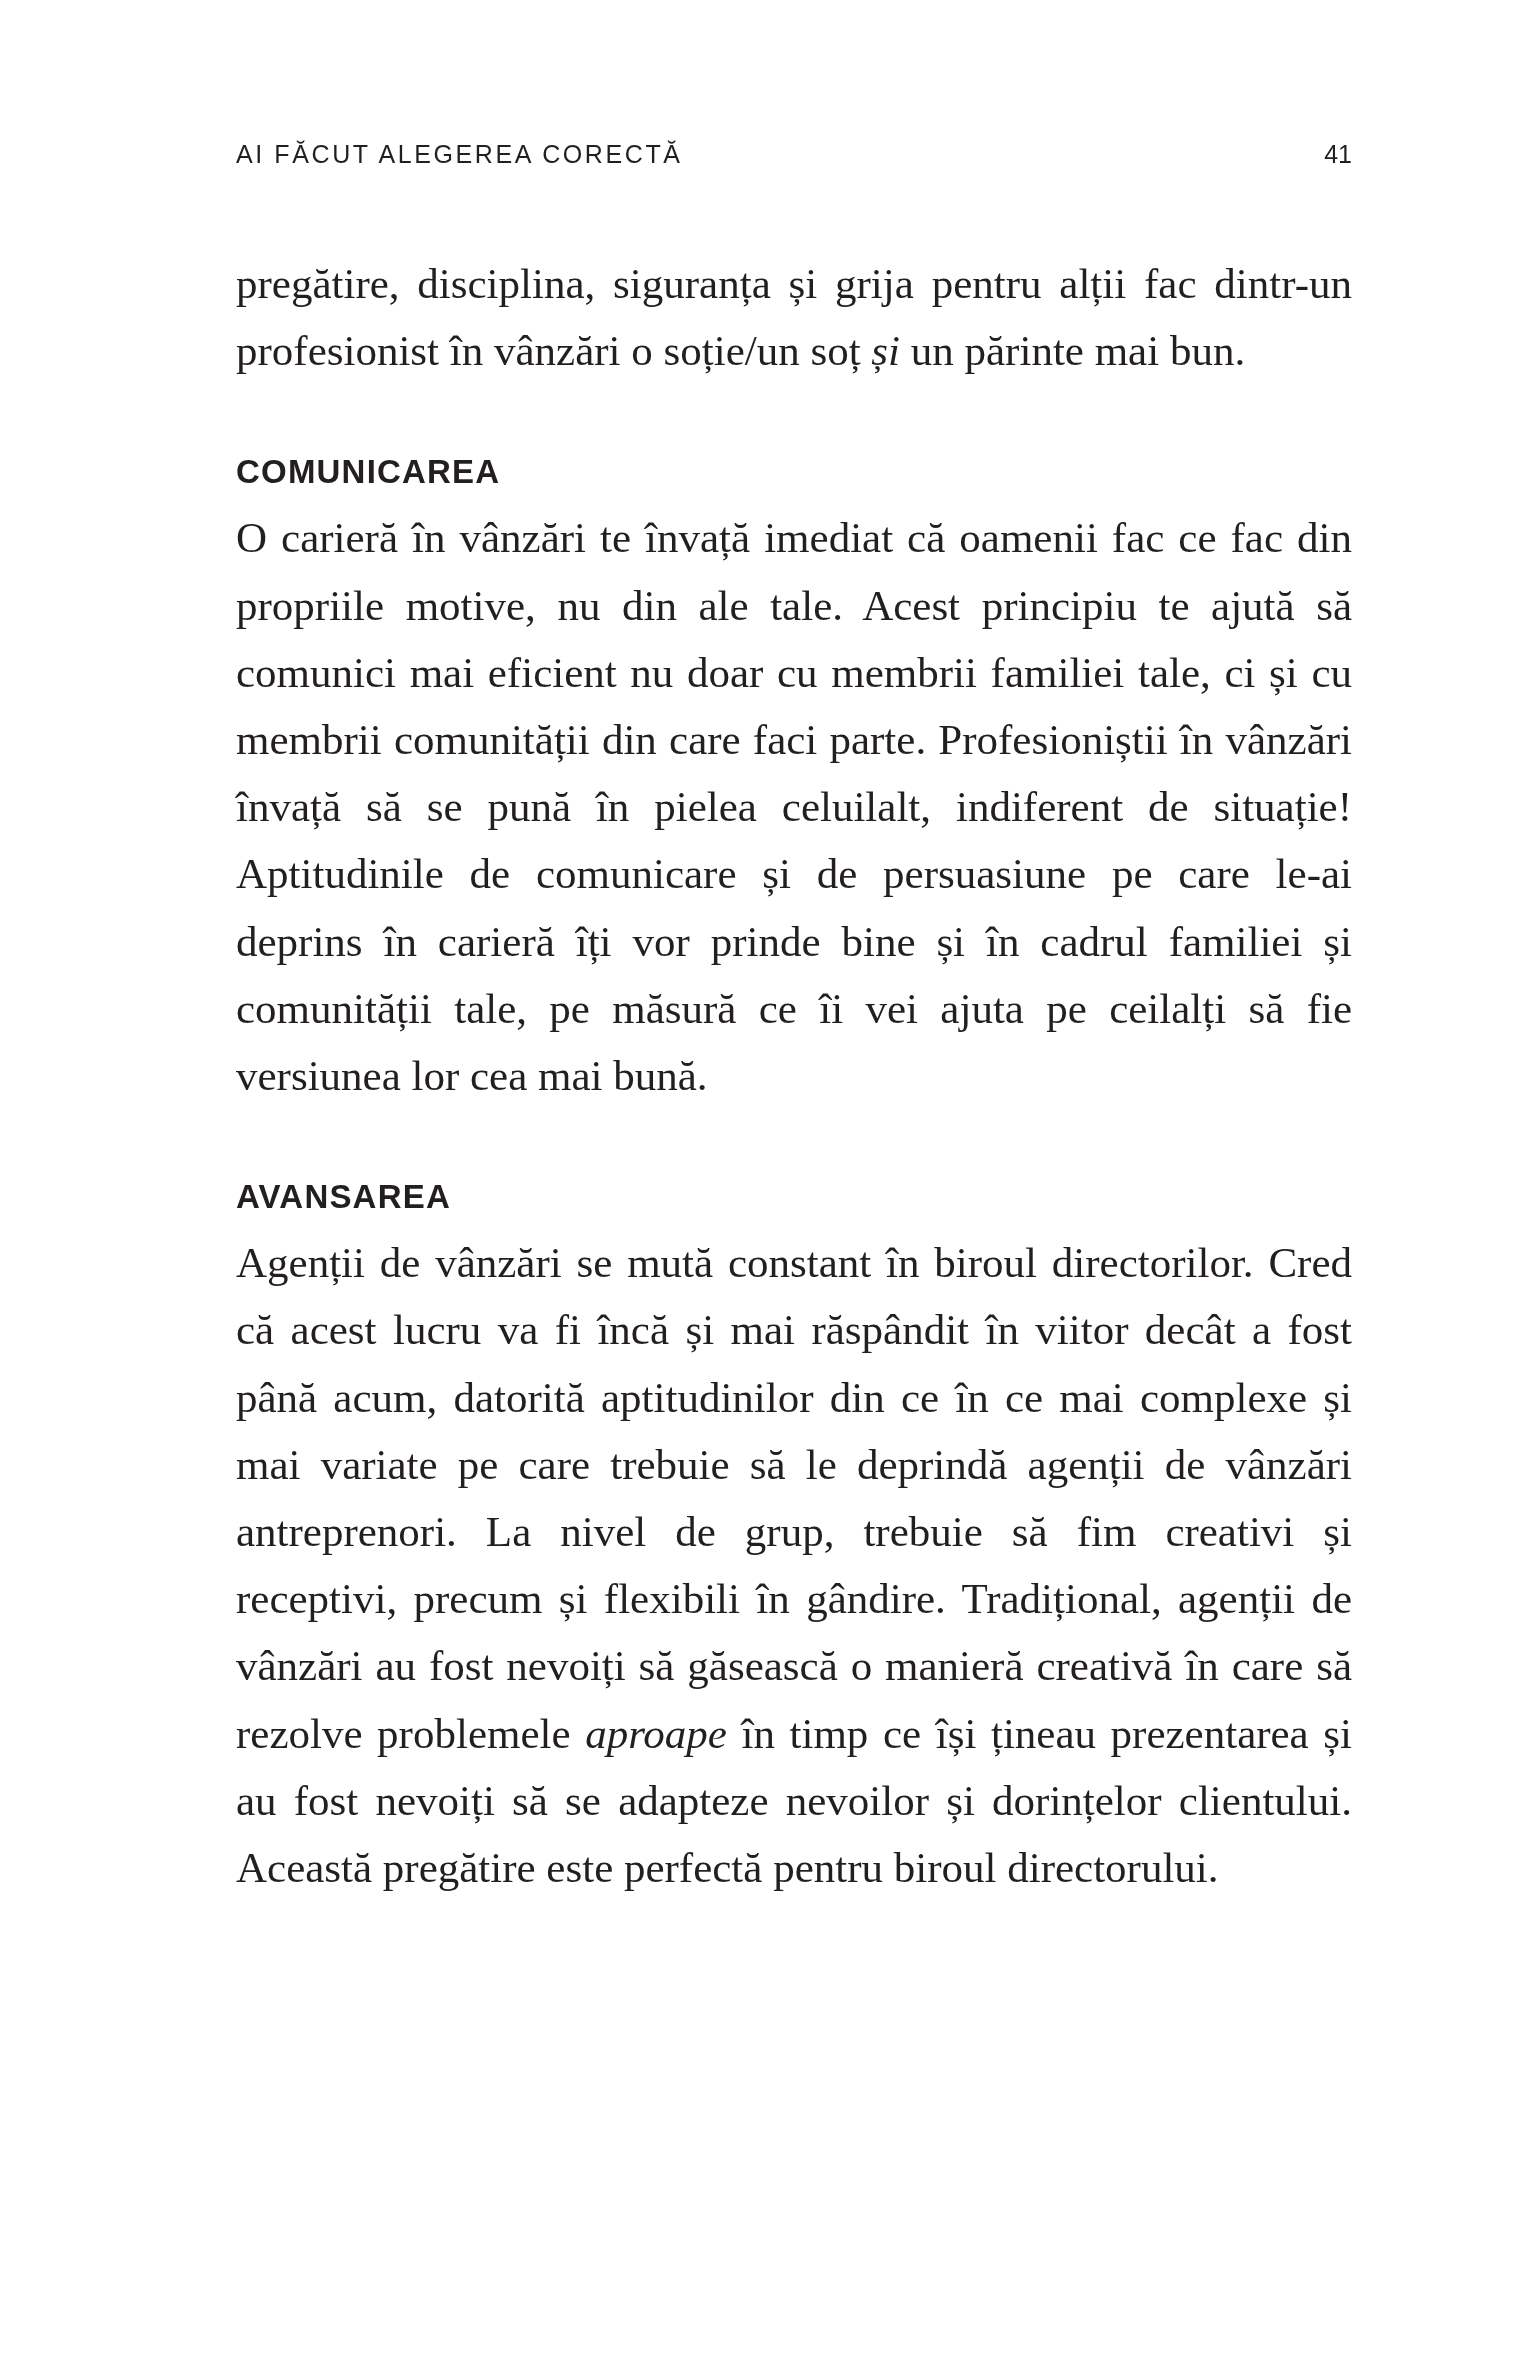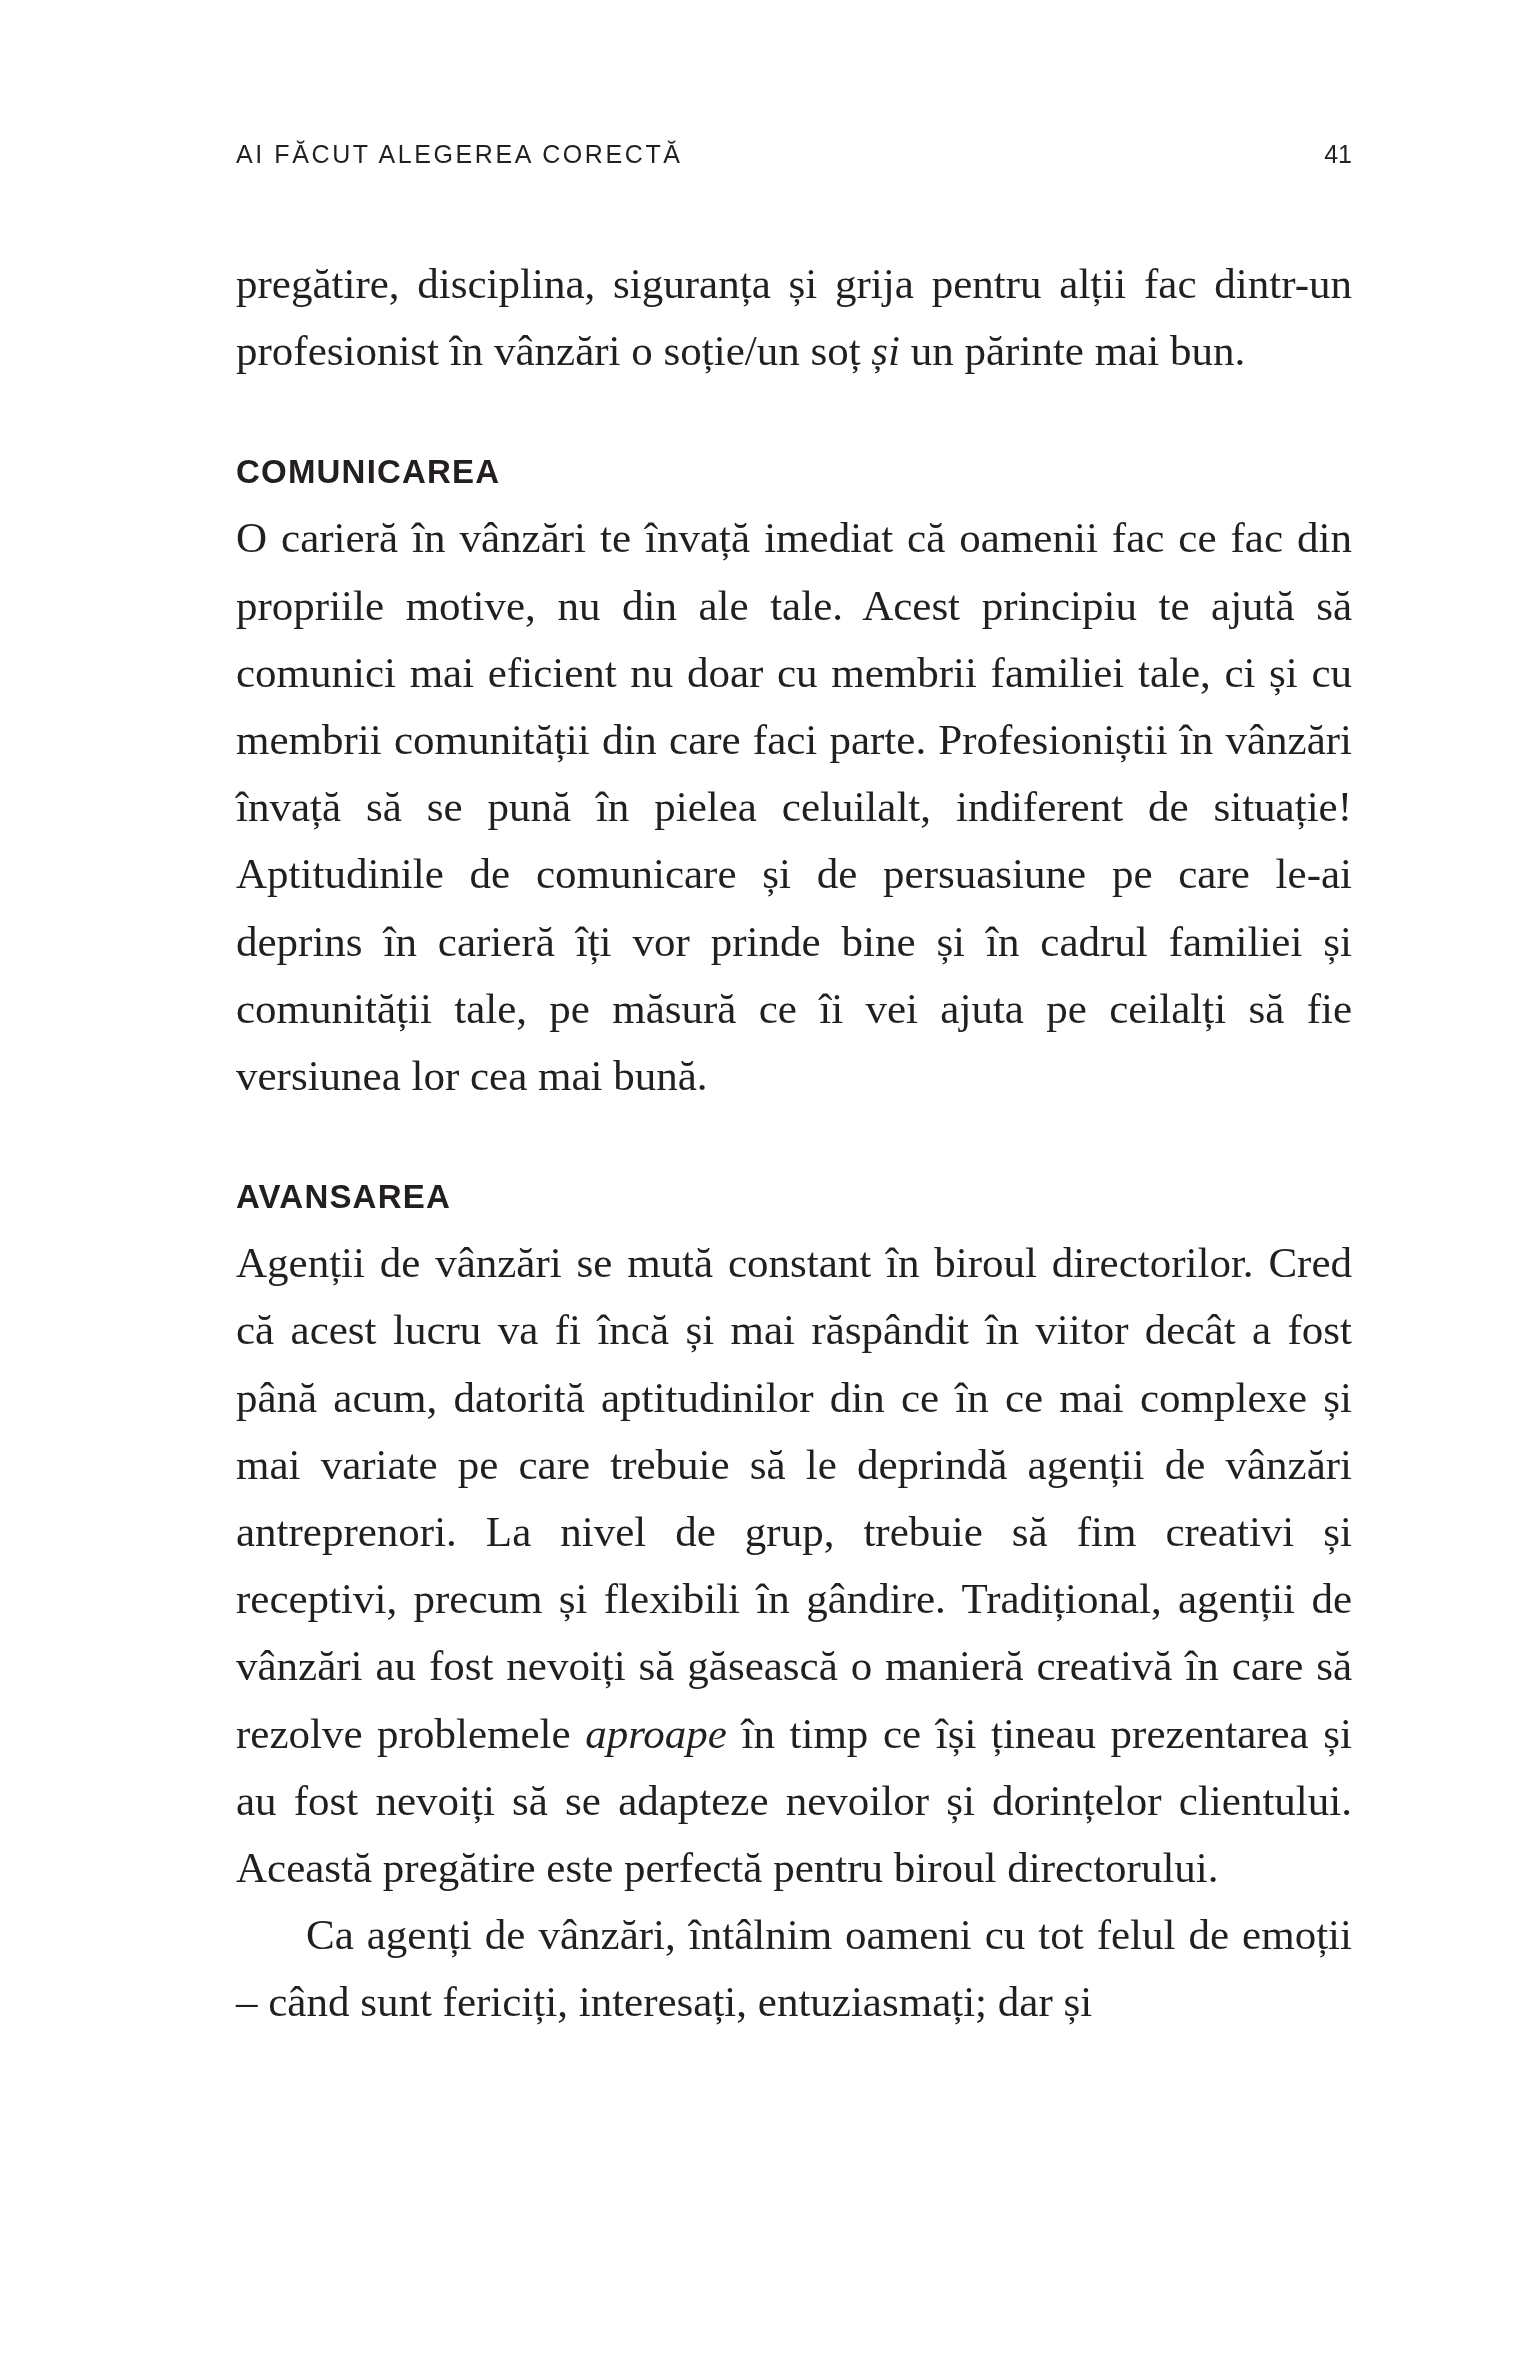--- a/index.html
+++ b/index.html
@@ -74,14 +74,13 @@
 </header>
 
 <main class="content">
   <p><span>pregătire, disciplina, siguranța și grija pentru alții fac dintr-un profesionist în vânzări o soție/un soț </span><em>și</em><span> un părinte mai bun.</span></p>
 
   <h2 class="section-heading">COMUNICAREA</h2>
   <p>O carieră în vânzări te învață imediat că oamenii fac ce fac din propriile motive, nu din ale tale. Acest principiu te ajută să comunici mai eficient nu doar cu membrii familiei tale, ci și cu membrii comunității din care faci parte. Profesioniștii în vânzări învață să se pună în pielea celuilalt, indiferent de situație! Aptitudinile de comunicare și de per­suasiune pe care le-ai deprins în carieră îți vor prinde bine și în cadrul familiei și comunității tale, pe măsură ce îi vei ajuta pe ceilalți să fie versiunea lor cea mai bună.</p>
 
   <h2 class="section-heading">AVANSAREA</h2>
   <p><span>Agenții de vânzări se mută constant în biroul directori­lor. Cred că acest lucru va fi încă și mai răspândit în viitor decât a fost până acum, datorită aptitudinilor din ce în ce mai complexe și mai variate pe care trebuie să le deprindă agenții de vânzări antreprenori. La nivel de grup, trebuie să fim creativi și receptivi, precum și flexibili în gândire. Tradițional, agenții de vânzări au fost nevoiți să găsească o manieră creativă în care să rezolve problemele </span><em>aproape</em><span> în timp ce își țineau prezentarea și au fost nevoiți să se adap­teze nevoilor și dorințelor clientului. Această pregătire este perfectă pentru biroul directorului.</span></p>
-  <p class="indent">Ca agenți de vânzări, întâlnim oameni cu tot felul de emoții – când sunt fericiți, interesați, entuziasmați; dar și</p>
 </main>
 
 </body></html>

